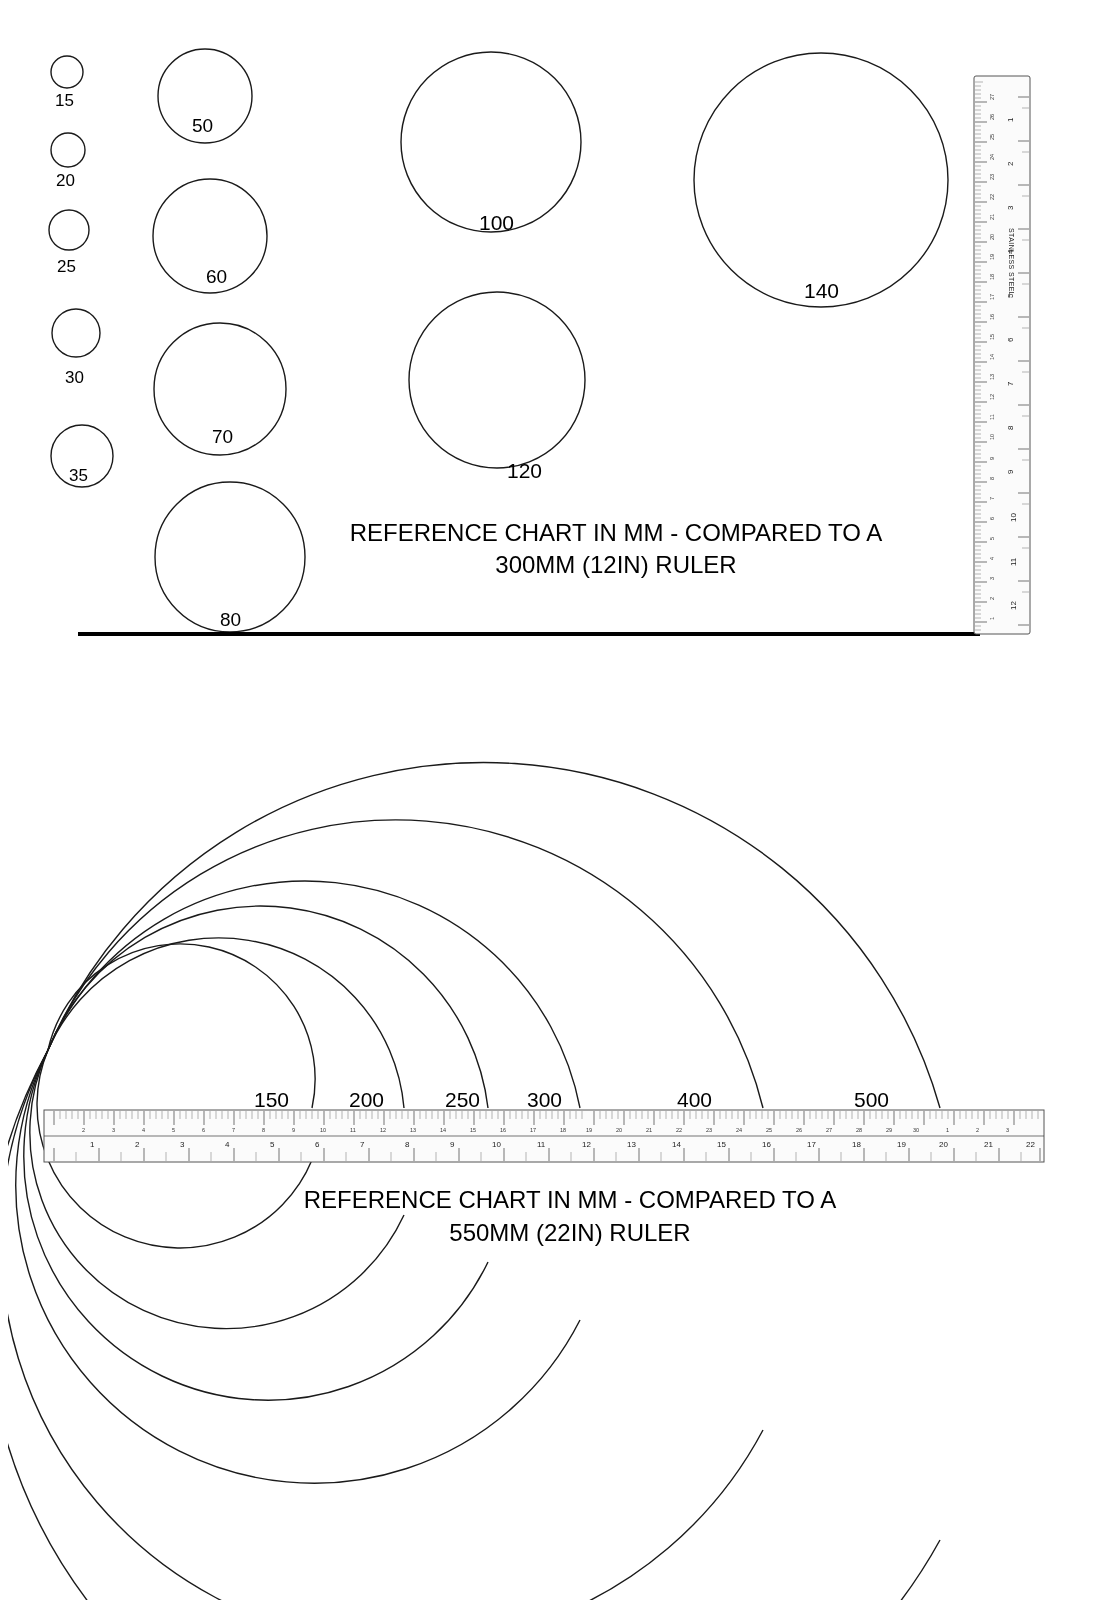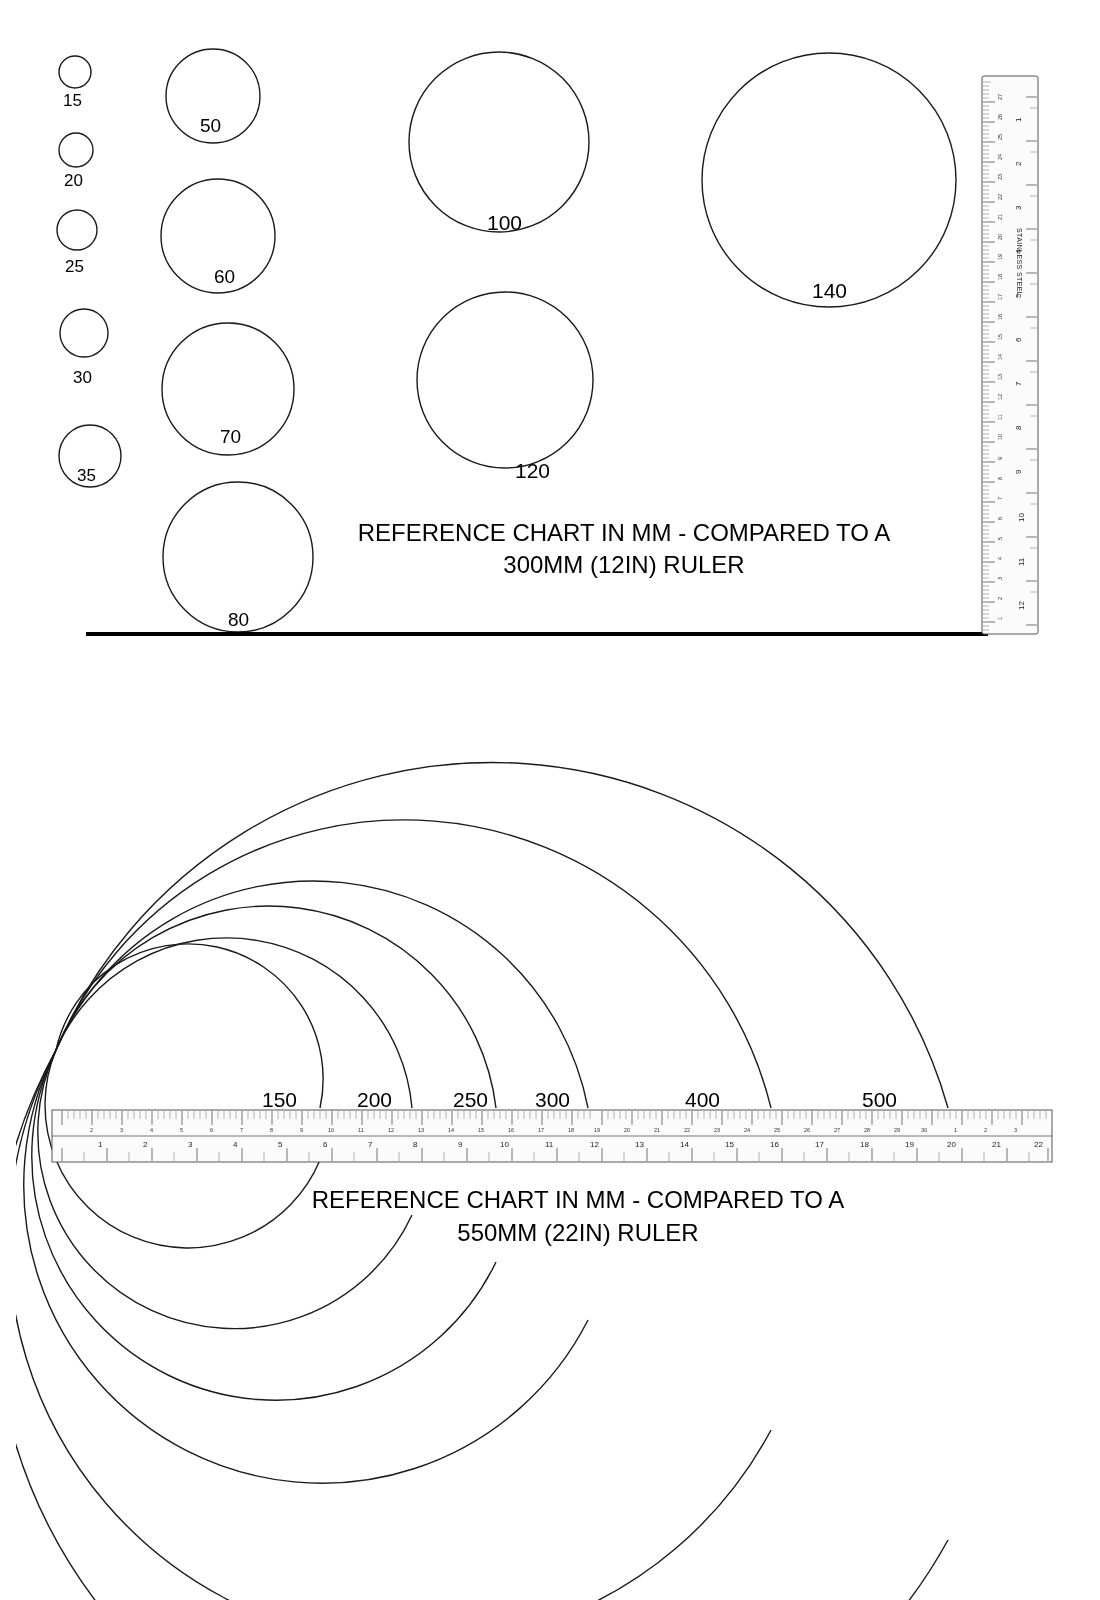--- a/index.html
+++ b/index.html
@@ -10,21 +10,21 @@
   body {
     width: 1100px;
     height: 1600px;
     position: relative;
     font-family: "Liberation Sans", sans-serif;
     color: #000000;
     overflow: hidden;
   }
   #stage {
     position: absolute;
-    left: 16px; top: 0;
+    left: 8px; top: 0;
     width: 976px;
     height: 1600px;
   }
   svg.layer {
     position: absolute;
     left: 0; top: 0;
     width: 1100px;
     height: 1600px;
   }
   .circ {

